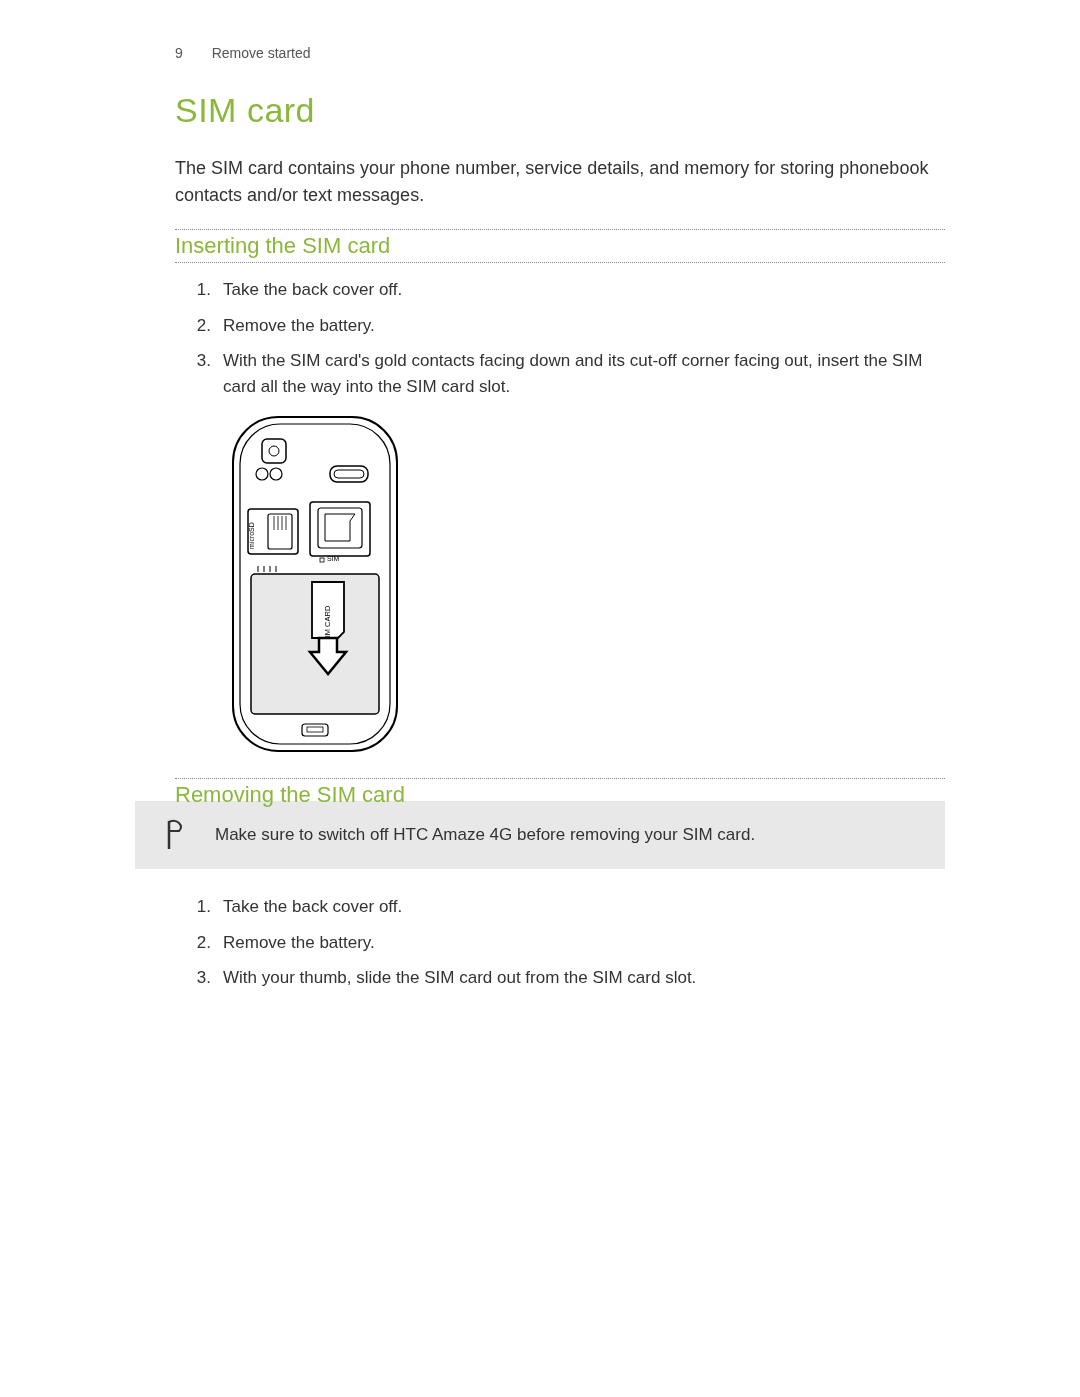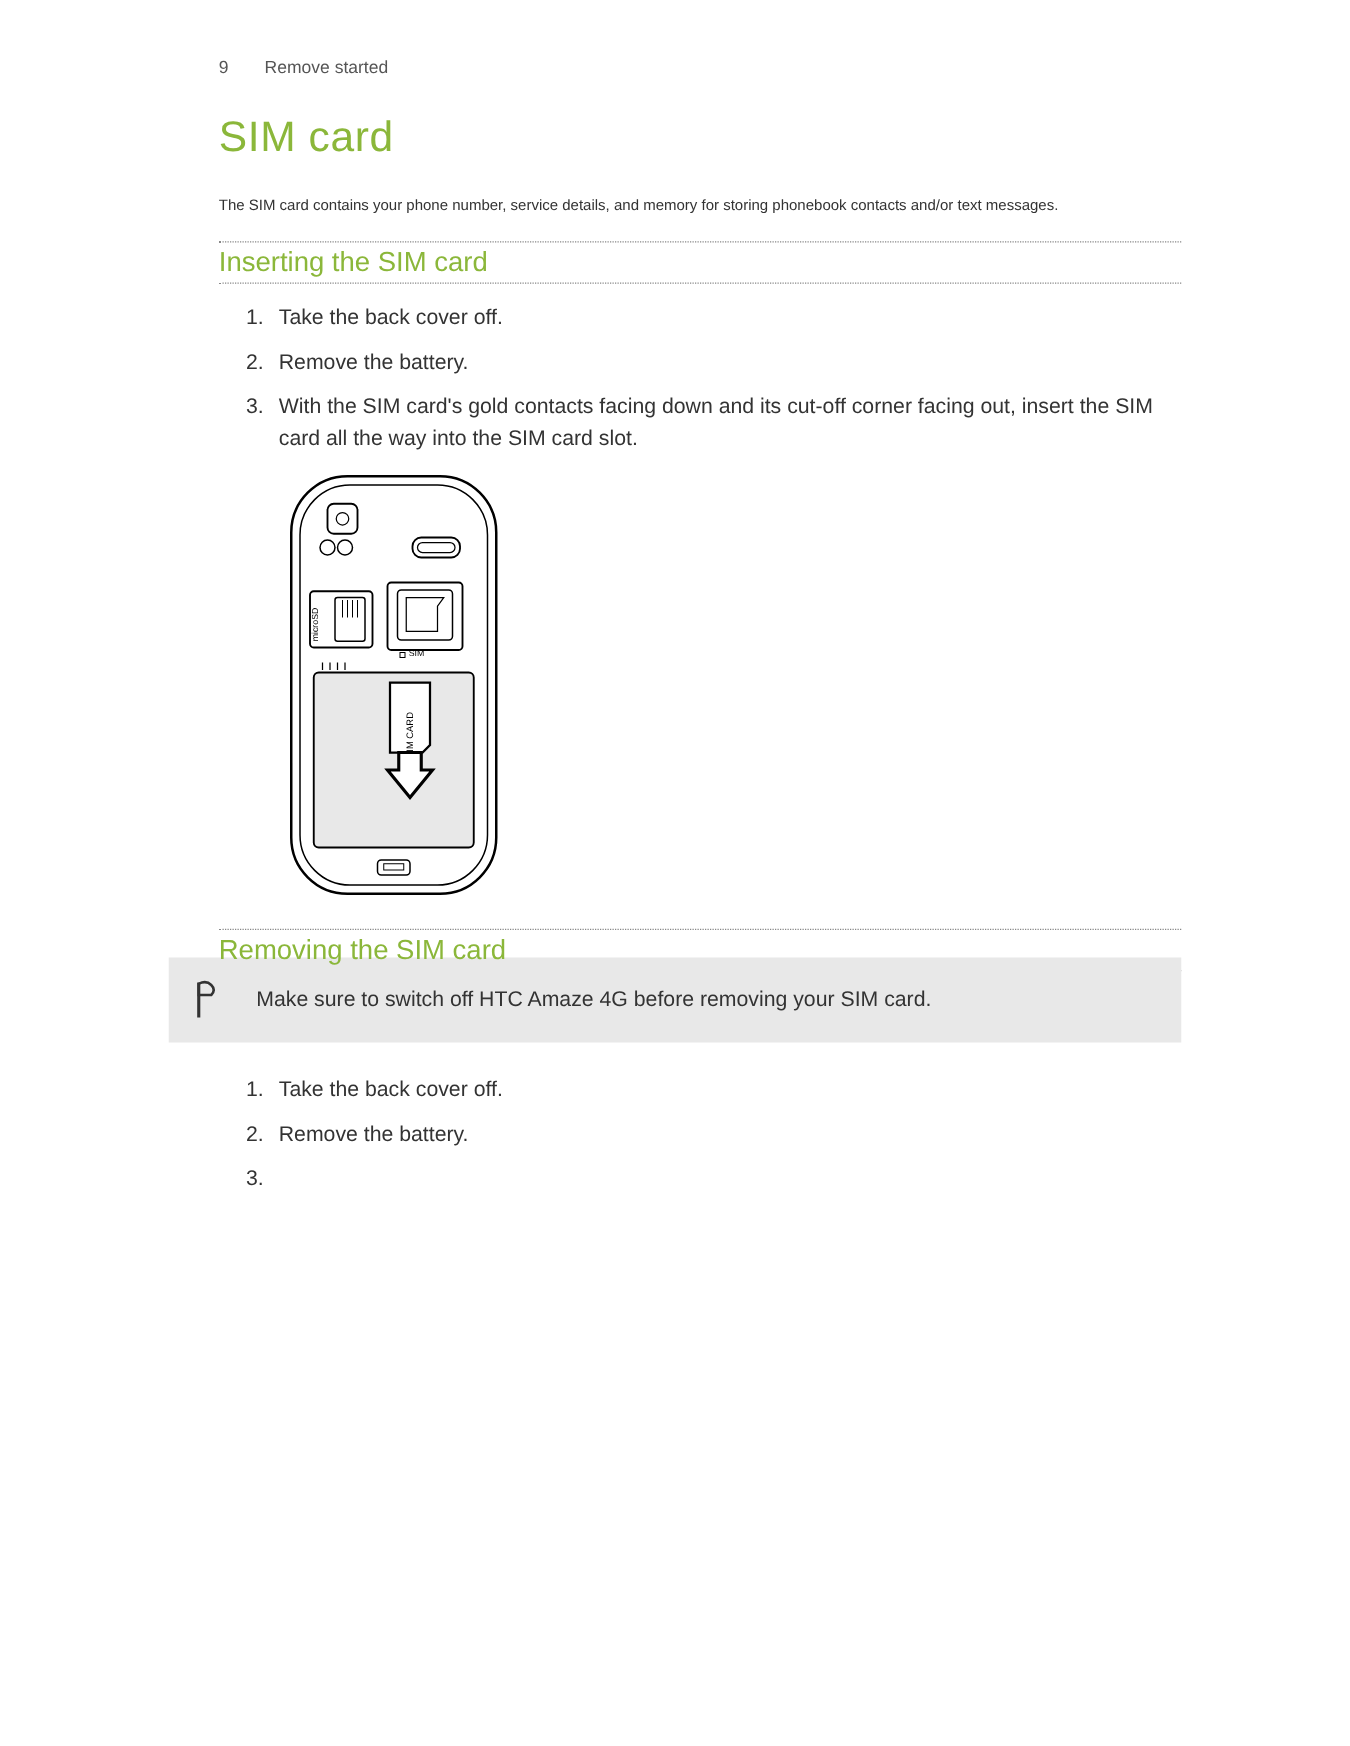--- a/index.html
+++ b/index.html
@@ -24,21 +24,21 @@
       margin-right: 25px;
     }
     h1.main-title {
       color: #8bb73a;
       font-size: 34px;
       font-weight: 400;
       margin-bottom: 25px;
       letter-spacing: 0.5px;
     }
     p.intro {
-      font-size: 12px;
+      font-size: 18px;
       line-height: 1.5;
       color: #333;
       margin-bottom: 20px;
     }
     .section-wrap {
       margin-bottom: 20px;
     }
     .dotted-top {
       border-top: 1px dotted #888;
       height: 0;
@@ -70,21 +70,21 @@
       min-width: 16px;
       text-align: right;
     }
     .illustration {
       margin: 15px 0 20px 55px;
     }
     .note-box {
       background: #e8e8e8;
       display: flex;
       align-items: center;
-      padding: 18px 20px;
+      padding: 18px 30px;
       margin:  -25px 0 25px -40px;
       width: calc(100% + 40px);
     }
     .note-box .flag-icon {
       width: 22px;
       height: 32px;
       margin-right: 28px;
       flex-shrink: 0;
     }
     .note-box .note-text {
@@ -188,15 +188,16 @@
     <li>
         <span class="num">1.</span>
         <span>Take the back cover off.</span>
       </li>
     <li>
         <span class="num">2.</span>
         <span>Remove the battery.</span>
       </li>
     <li>
         <span class="num">3.</span>
+        <span>With your thumb, slide the SIM card out from the SIM card slot.</span>
       </li>
   </ol>
 </div>
 
 </body></html>

